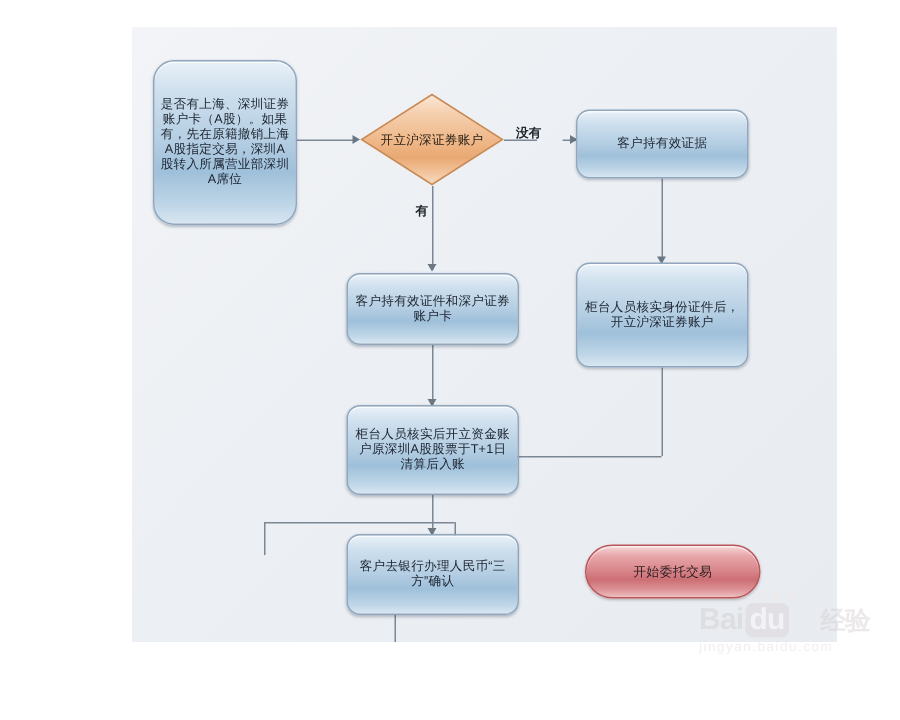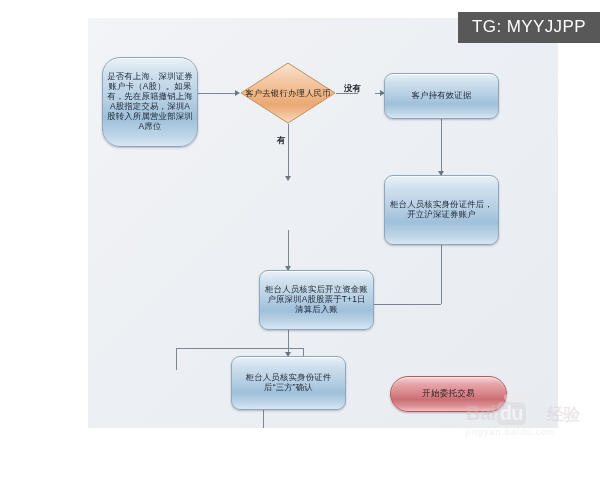--- a/index.html
+++ b/index.html
@@ -231,77 +231,79 @@
     <div class="arrow arrow-down" style="left:196.5px; top:334px;"></div>
 
     <div class="ln lnv" style="left:175px; top:392px; height:18px;"></div>
     <div class="ln lnh" style="left:175px; top:304px; width:0px;"></div>
 
     <div class="ln lnh" style="left:88px; top:330px; width:127px;"></div>
     <div class="ln lnv" style="left:88px; top:330px; height:22px;"></div>
     <div class="ln lnv" style="left:215px; top:330px; height:14px;"></div>
     <div class="arrow arrow-down" style="left:211.5px; top:340px;"></div>
 
-    <div class="node rbox rbox-tall" style="left:14px; top:39px; width:96px; height:90px;border-radius:18px;">
+    <div class="node rbox rbox-tall" style="left:14px; top:22px; width:96px; height:110px;">
       <span>是否有上海、深圳证券账户卡（A股）。如果有，先在原籍撤销上海A股指定交易，深圳A股转入所属营业部深圳A席位</span>
     </div>
 
     <div class="diamond-wrap" style="left:152px; top:44px; width:96px; height:62px;">
       <svg class="diamond-shape" viewBox="0 0 96 62" preserveAspectRatio="none">
         <defs>
           <linearGradient id="dg" x1="0" y1="0" x2="0" y2="1">
             <stop offset="0%" stop-color="#fbe7d5"></stop>
             <stop offset="22%" stop-color="#f5cfae"></stop>
             <stop offset="52%" stop-color="#efb788"></stop>
             <stop offset="70%" stop-color="#e9a973"></stop>
             <stop offset="88%" stop-color="#f2c69f"></stop>
             <stop offset="100%" stop-color="#f8ddc6"></stop>
           </linearGradient>
         </defs>
         <polygon points="48,1 95,31 48,61 1,31" fill="url(#dg)" stroke="#c98a54" stroke-width="1"></polygon>
       </svg>
-      <div class="diamond-label">客户去银行办理人民币</div>
+      <div class="diamond-label">开立沪深证券账户</div>
     </div>
 
     <div class="edge-label" style="left:256px; top:65px;">没有</div>
 
     <div class="edge-label" style="left:189px; top:117px;">有</div>
 
     <div class="node rbox" style="left:296px; top:55px; width:115px; height:46px;">
       <span>客户持有效证据</span>
     </div>
 
     <div class="node rbox" style="left:296px; top:157px; width:115px; height:70px;">
       <span>柜台人员核实身份证件后，开立沪深证券账户</span>
     </div>
 
-
-    <div class="node rbox" style="left:143px; top:252px; width:115px; height:60px;margin-left:28px;">
+    <div class="node rbox" style="left:143px; top:164px; width:115px; height:48px;">
+      <span>客户持有效证件和深户证券账户卡</span>
+    </div>
+
+    <div class="node rbox" style="left:143px; top:252px; width:115px; height:60px;">
       <span>柜台人员核实后开立资金账户原深圳A股股票于T+1日清算后入账</span>
     </div>
 
     <div class="node rbox" style="left:143px; top:338px; width:115px; height:54px;">
-      <span>柜台人员核实身份证件后“三方”确认</span>
-    </div>
-
-    <div class="node pill" style="left:302px; top:358px; width:117px; height:36px;font-family:Liberation Mono, monospace;">
+      <span>客户去银行办理人民币“三方”确认</span>
+    </div>
+
+    <div class="node pill" style="left:302px; top:345px; width:117px; height:36px;">
       <span>开始委托交易</span>
     </div>
 
     <div id="watermark">
       <div class="wm-paws">
         <i></i>
           <i></i>
           <i></i>
       </div>
       <div class="wm-row">
         <span class="wm-bai">Bai</span>
         <span class="wm-du">du</span>
         <span class="wm-jy">经验</span>
       </div>
       <div class="wm-sub">jingyan.baidu.com</div>
     </div>
 
   </div>
 
-  <div id="tg-label">TG: MYYJJPP</div>
 
 </div>
 
 </body></html>

